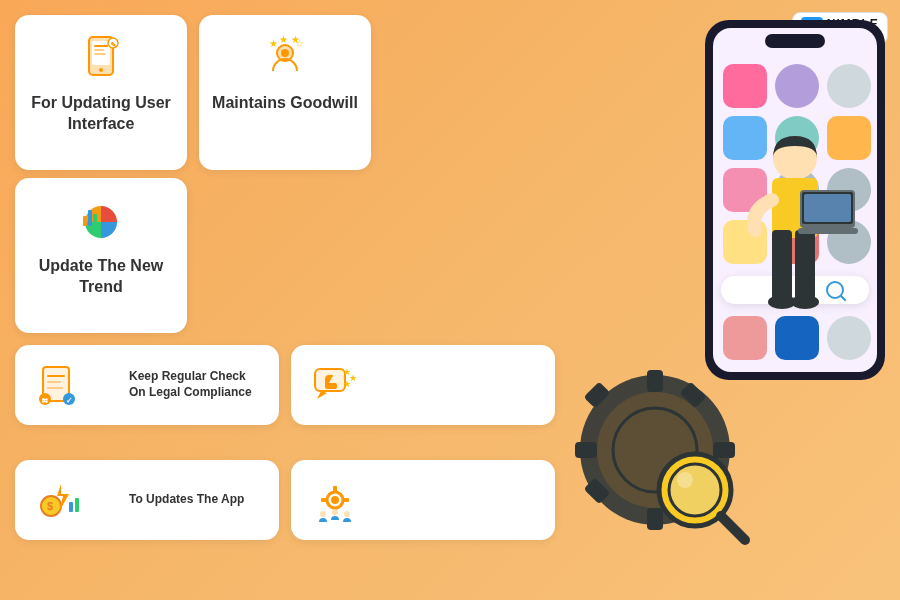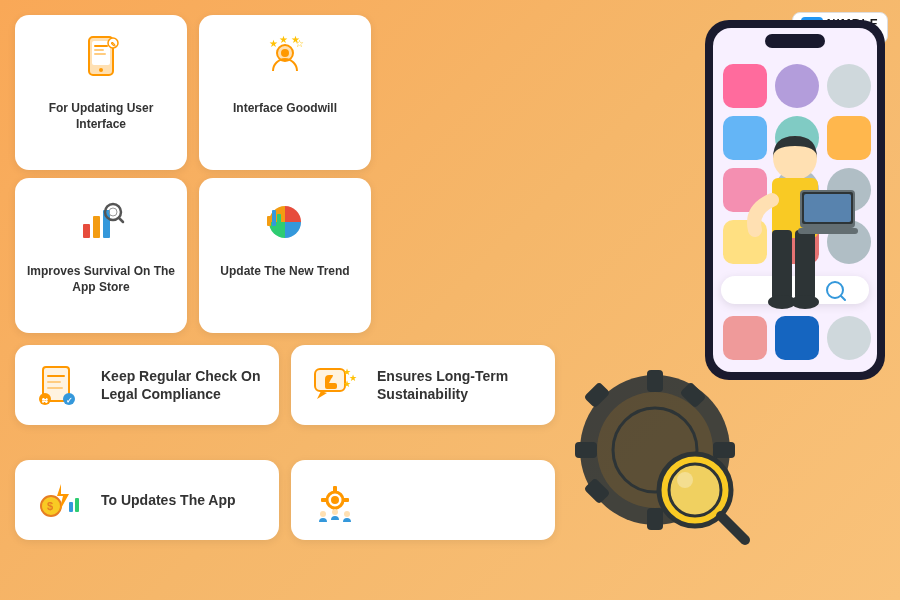--- a/index.html
+++ b/index.html
@@ -81,30 +81,31 @@
       align-items: center;
       justify-content: center;
     }
 
     .card-icon svg {
       width: 48px;
       height: 48px;
     }
 
     .card-label {
-      font-size: 12px;
+      font-size: 16px;
       font-weight: 600;
       color: #333;
-      margin-top: 16px;
+      margin-top: 8px;
       line-height: 1.3;
     }
 
     .card.wide .card-label {
       margin-top: 0;
-      font-size: 14px;
+      font-size: 12px;
+      margin-left: 28px;
     }
 
     .bottom-row {
       position: absolute;
       top: 460px;
       left: 15px;
       width: 540px;
       display: grid;
       grid-template-columns: repeat(2, 1fr);
       gap: 12px;
@@ -168,41 +169,26 @@
         <circle cx="24" cy="20" r="8" fill="#ffe0b2" stroke="#ff9800" stroke-width="2"></circle>
         <circle cx="24" cy="20" r="4" fill="#ff9800"></circle>
 
         <text x="8" y="14" font-size="10" fill="#ffc107">★</text>
         <text x="18" y="10" font-size="10" fill="#ffc107">★</text>
         <text x="30" y="10" font-size="10" fill="#ffc107">★</text>
         <text x="34" y="14" font-size="10" fill="#ffc107">☆</text>
         <path d="M12 38c0-6.6 5.4-12 12-12s12 5.4 12 12" stroke="#ff9800" stroke-width="2" fill="none"></path>
       </svg>
     </div>
-    <div class="card-label">Interface Goodwill</div>
+    <div class="card-label">Maintains Goodwill</div>
   </div>
 </div>
 
 <div class="left-panel" style="top:178px; height:155px;">
 
-  <div class="card">
-    <div class="card-icon">
-      <svg viewBox="0 0 48 48" fill="none">
-
-        <rect x="6" y="28" width="7" height="14" rx="1" fill="#e74c3c"></rect>
-        <rect x="16" y="20" width="7" height="22" rx="1" fill="#f39c12"></rect>
-        <rect x="26" y="14" width="7" height="28" rx="1" fill="#3498db"></rect>
-
-        <circle cx="36" cy="16" r="8" fill="none" stroke="#555" stroke-width="2.5"></circle>
-        <line x1="42" y1="22" x2="46" y2="26" stroke="#555" stroke-width="2.5" stroke-linecap="round"></line>
-        <circle cx="36" cy="16" r="4" fill="none" stroke="#999" stroke-width="1"></circle>
-      </svg>
-    </div>
-    <div class="card-label">Improves Survival On The App Store</div>
-  </div>
 
 
   <div class="card">
     <div class="card-icon">
       <svg viewBox="0 0 48 48" fill="none">
 
         <circle cx="24" cy="26" r="16" fill="#ecf0f1"></circle>
         <path d="M24 26 L24 10 A16 16 0 0 1 40 26 Z" fill="#e74c3c"></path>
         <path d="M24 26 L40 26 A16 16 0 0 1 24 42 Z" fill="#3498db"></path>
         <path d="M24 26 L24 42 A16 16 0 0 1 8 26 Z" fill="#2ecc71"></path>
@@ -241,21 +227,20 @@
         <rect x="4" y="8" width="30" height="22" rx="5" fill="#fff3e0" stroke="#ff9800" stroke-width="2"></rect>
         <polygon points="10,30 6,38 16,32" fill="#ff9800"></polygon>
 
         <path d="M14 26 L14 18 Q14 14 18 14 L22 14 Q22 16 20 18 L18 22 L24 22 Q26 22 26 24 L26 26 Q26 28 24 28 L16 28 Q14 28 14 26 Z" fill="#ff9800"></path>
 
         <text x="32" y="14" font-size="9" fill="#ffc107">★</text>
         <text x="38" y="20" font-size="9" fill="#ffc107">★</text>
         <text x="32" y="26" font-size="9" fill="#ffc107">★</text>
       </svg>
     </div>
-    <div class="card-label">Ensures Long-Term Sustainability</div>
   </div>
 </div>
 
 <div class="bottom-row">
 
   <div class="card wide">
     <div class="card-icon">
       <svg viewBox="0 0 48 48" fill="none" width="52" height="52">
         <circle cx="16" cy="30" r="10" fill="#f9ca24" stroke="#e67e22" stroke-width="2"></circle>
         <text x="12" y="34" font-size="11" fill="#e67e22" font-weight="bold">$</text>

